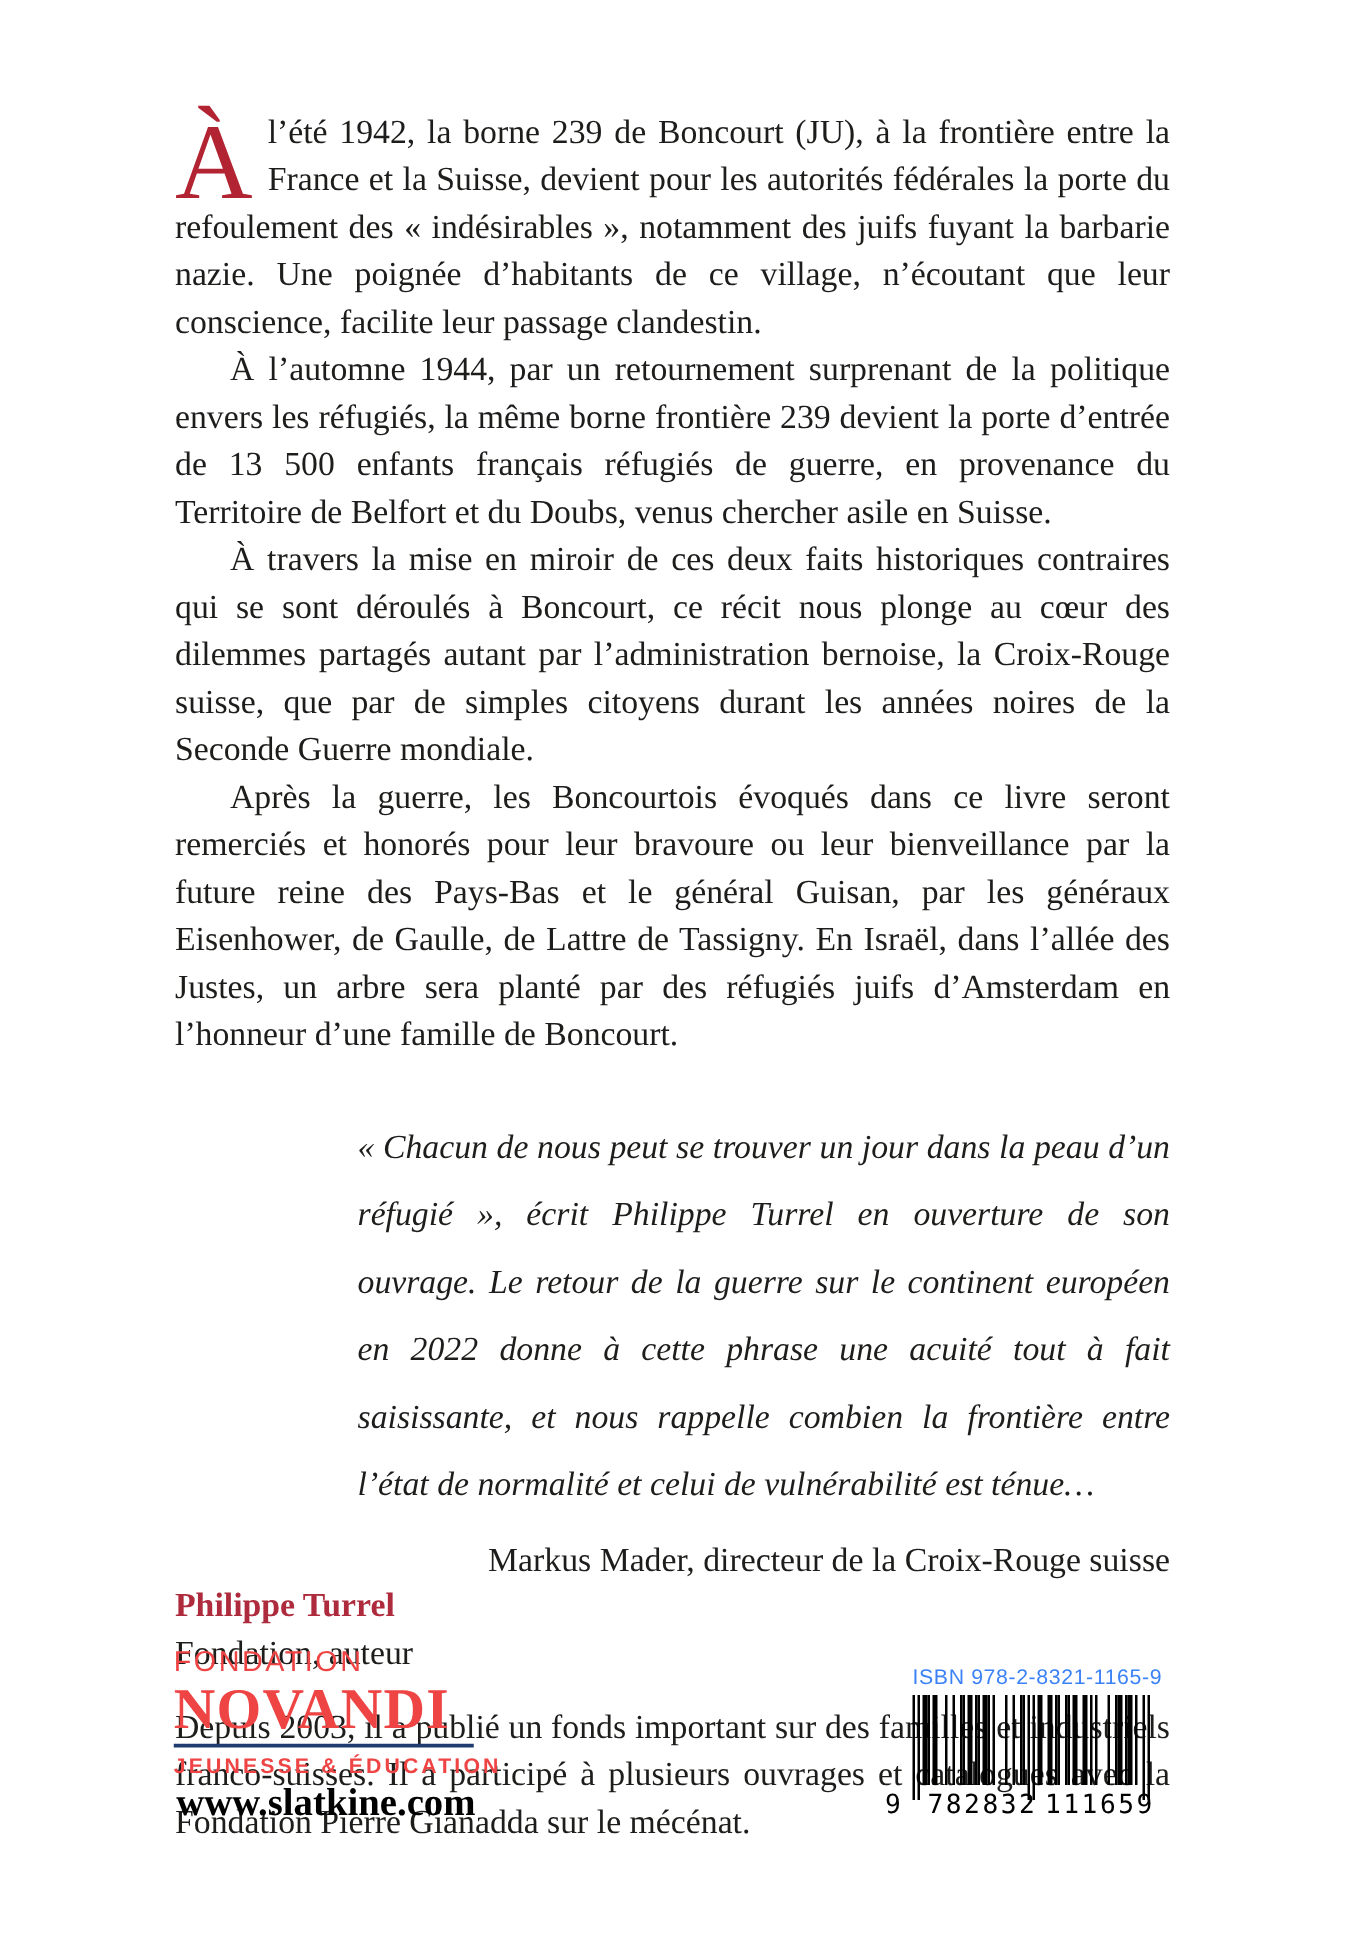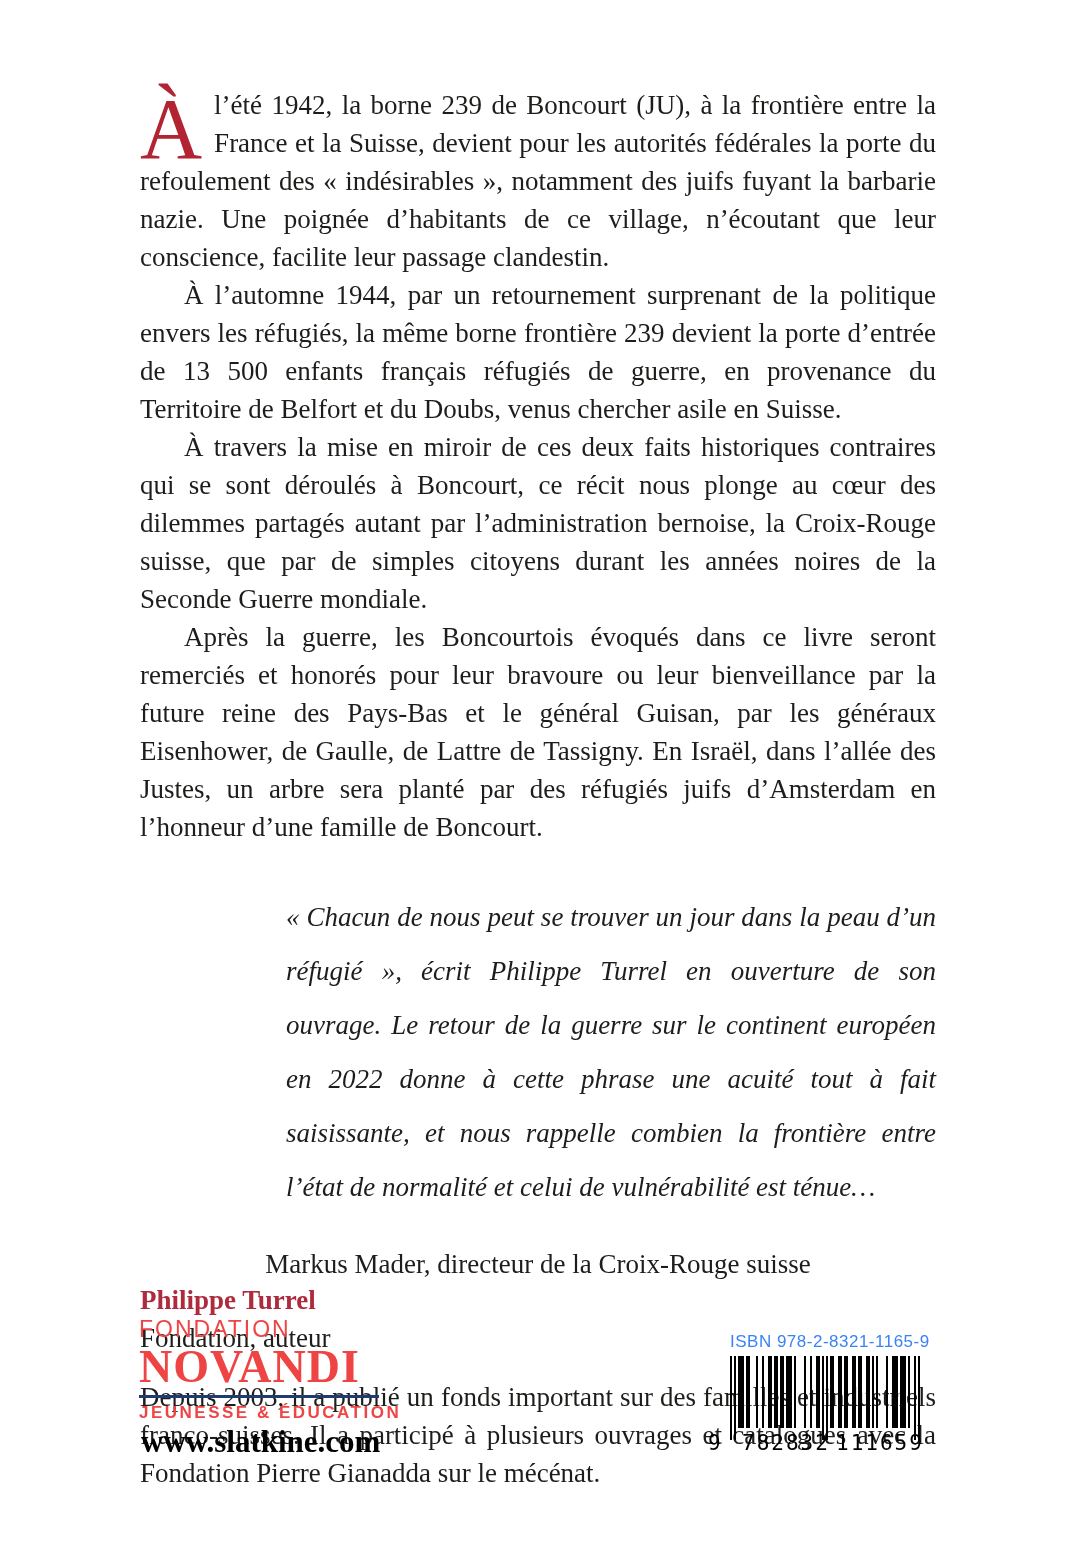--- a/index.html
+++ b/index.html
@@ -33,25 +33,25 @@
   
   .quote {
     margin: 44px 0 0 146px;
     width: 650px;
     font-style: italic;
     font-size: 27px;
     line-height: 54px;
     text-align: justify;
   }
   .attribution {
-    margin-top: 32px;
+    margin-top: 16px;
     width: 100%;
     font-size: 27px;
     line-height: 36px;
-    text-align: center;
+    text-align: right;
   }
   
   .author { }
   .author-name {
     font-size: 27px;
     line-height: 36px;
     font-weight: bold;
     color: #ad2b3c;
   }
   .author-role { font-size: 27px; line-height: 36px; margin-top: 2px; }

